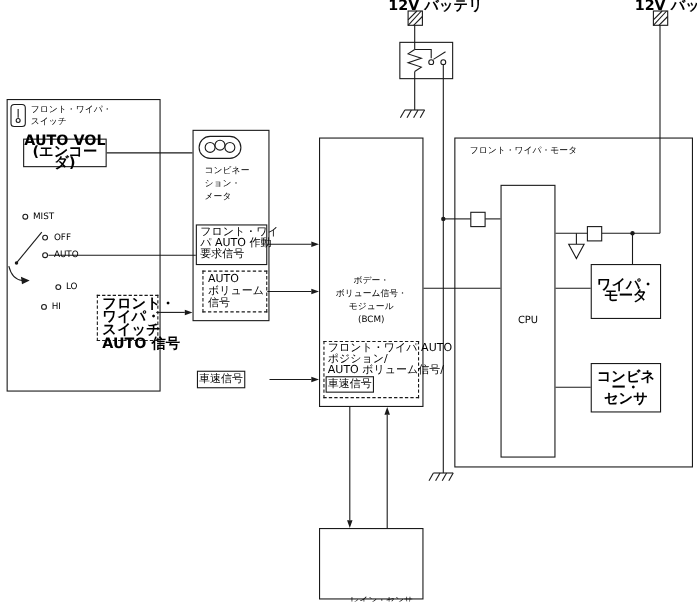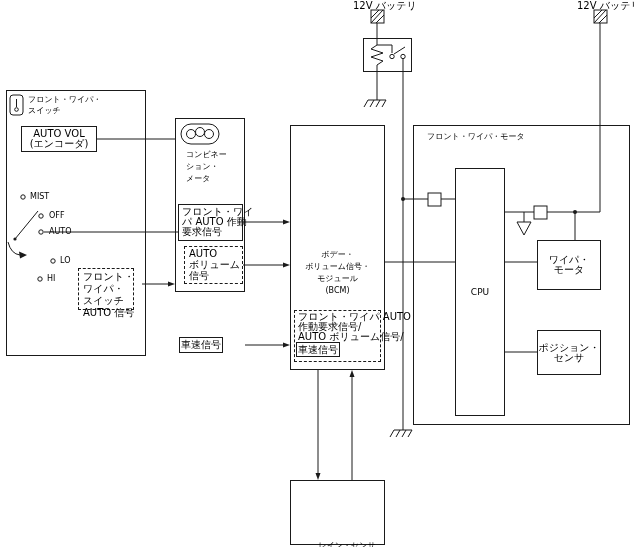--- a/index.html
+++ b/index.html
@@ -7,23 +7,23 @@
          font-family:"DejaVu Sans",sans-serif;color:#000;}
   .stage svg{position:absolute;left:0;top:0;}
   svg line, svg path, svg polyline{stroke:#1a1a1a;stroke-width:1;fill:none;}
   svg rect, svg circle{stroke:#1a1a1a;stroke-width:1;fill:#fff;}
   svg polygon.ah{fill:#1a1a1a;stroke:none;}
   svg polygon.open{fill:#fff;stroke:#1a1a1a;stroke-width:1;}
   svg circle.dot{fill:#1a1a1a;stroke:none;}
   .box{position:absolute;border:1px solid #1a1a1a;background:transparent;box-sizing:border-box;}
   .box.dashed{border-style:dashed;}
   .lbl{position:absolute;font-size:8px;line-height:11px;white-space:nowrap;}
-  .f75{font-size:10px;line-height:10px;}
+  .f75{font-size:13px;line-height:10px;font-weight:bold;}
   .f7{font-size:10px;line-height:10px;}
-  .cc{display:flex;flex-direction:column;align-items:center;justify-content:center;}
+  .cc{display:flex;flex-direction:column;align-items:center;justify-content:center;text-align:center;}
   .tc{text-align:center;margin-top:18px;}
 </style>
 </head>
 <body>
 
 <div class="stage">
 
   <svg width="634" height="547" viewBox="0 0 634 547">
 
     <g>
@@ -163,21 +163,21 @@
   <div class="lbl" style="left:28px;top:105px">スイッチ</div>
   <div class="box cc f75" style="left:21px;top:126px;width:76px;height:26px">
     <span>AUTO VOL</span>
     <span>(エンコーダ)</span>
   </div>
   <div class="lbl" style="left:30px;top:191px">MIST</div>
   <div class="lbl" style="left:49px;top:210px">OFF</div>
   <div class="lbl" style="left:49px;top:226px">AUTO</div>
   <div class="lbl" style="left:60px;top:255px">LO</div>
   <div class="lbl" style="left:47px;top:273px">HI</div>
-  <div class="box dashed" style="left:78px;top:268px;width:56px;height:42px">
+  <div class="box dashed" style="left:88px;top:268px;width:56px;height:42px">
     <div class="lbl f75" style="left:4px;top:3px">フロント・</div>
     <div class="lbl f75" style="left:4px;top:15px">ワイパ・</div>
     <div class="lbl f75" style="left:4px;top:27px">スイッチ</div>
     <div class="lbl f75" style="left:4px;top:39px">AUTO 信号</div>
   </div>
 
   <div class="box" style="left:175px;top:118px;width:70px;height:174px"></div>
   <div class="lbl" style="left:186px;top:149px">コンビネー</div>
   <div class="lbl" style="left:186px;top:161px">ション・</div>
   <div class="lbl" style="left:186px;top:173px">メータ</div>
@@ -196,37 +196,37 @@
     <span>車速信号</span>
   </div>
 
   <div class="box" style="left:290px;top:125px;width:95px;height:245px"></div>
   <div class="lbl tc" style="left:292px;top:231px;width:91px">ボデー・</div>
   <div class="lbl tc" style="left:292px;top:243px;width:91px">ボリューム信号・</div>
   <div class="lbl tc" style="left:292px;top:255px;width:91px">モジュール</div>
   <div class="lbl tc" style="left:292px;top:267px;width:91px">(BCM)</div>
   <div class="box dashed" style="left:294px;top:310px;width:87px;height:52px">
     <div class="lbl f7" style="left:3px;top:1px">フロント・ワイパ AUTO</div>
-    <div class="lbl f7" style="left:3px;top:11px">作動要求信号/</div>
+    <div class="lbl f7" style="left:3px;top:11px">ポジション/</div>
     <div class="lbl f7" style="left:3px;top:21px">AUTO ボリューム信号/</div>
   </div>
   <div class="box cc f7" style="left:296px;top:342px;width:44px;height:15px">
     <span>車速信号</span>
   </div>
 
   <div class="box" style="left:413px;top:125px;width:217px;height:300px"></div>
   <div class="lbl" style="left:427px;top:131px">フロント・ワイパ・モータ</div>
   <div class="box cc" style="left:455px;top:168px;width:50px;height:248px;font-size:9px">
     <span>CPU</span>
   </div>
   <div class="box cc f75" style="left:537px;top:240px;width:64px;height:50px">
     <span>ワイパ・</span>
     <span>モータ</span>
   </div>
   <div class="box cc f75" style="left:537px;top:330px;width:64px;height:45px">
-    <span>ポジション・</span>
+    <span>コンビネー・</span>
     <span>センサ</span>
   </div>
 
   <div class="box" style="left:290px;top:480px;width:95px;height:65px"></div>
   <div class="lbl tc" style="left:304px;top:522px;width:86px">レイン・センサ</div>
 
 </div>
 
 </body></html>

